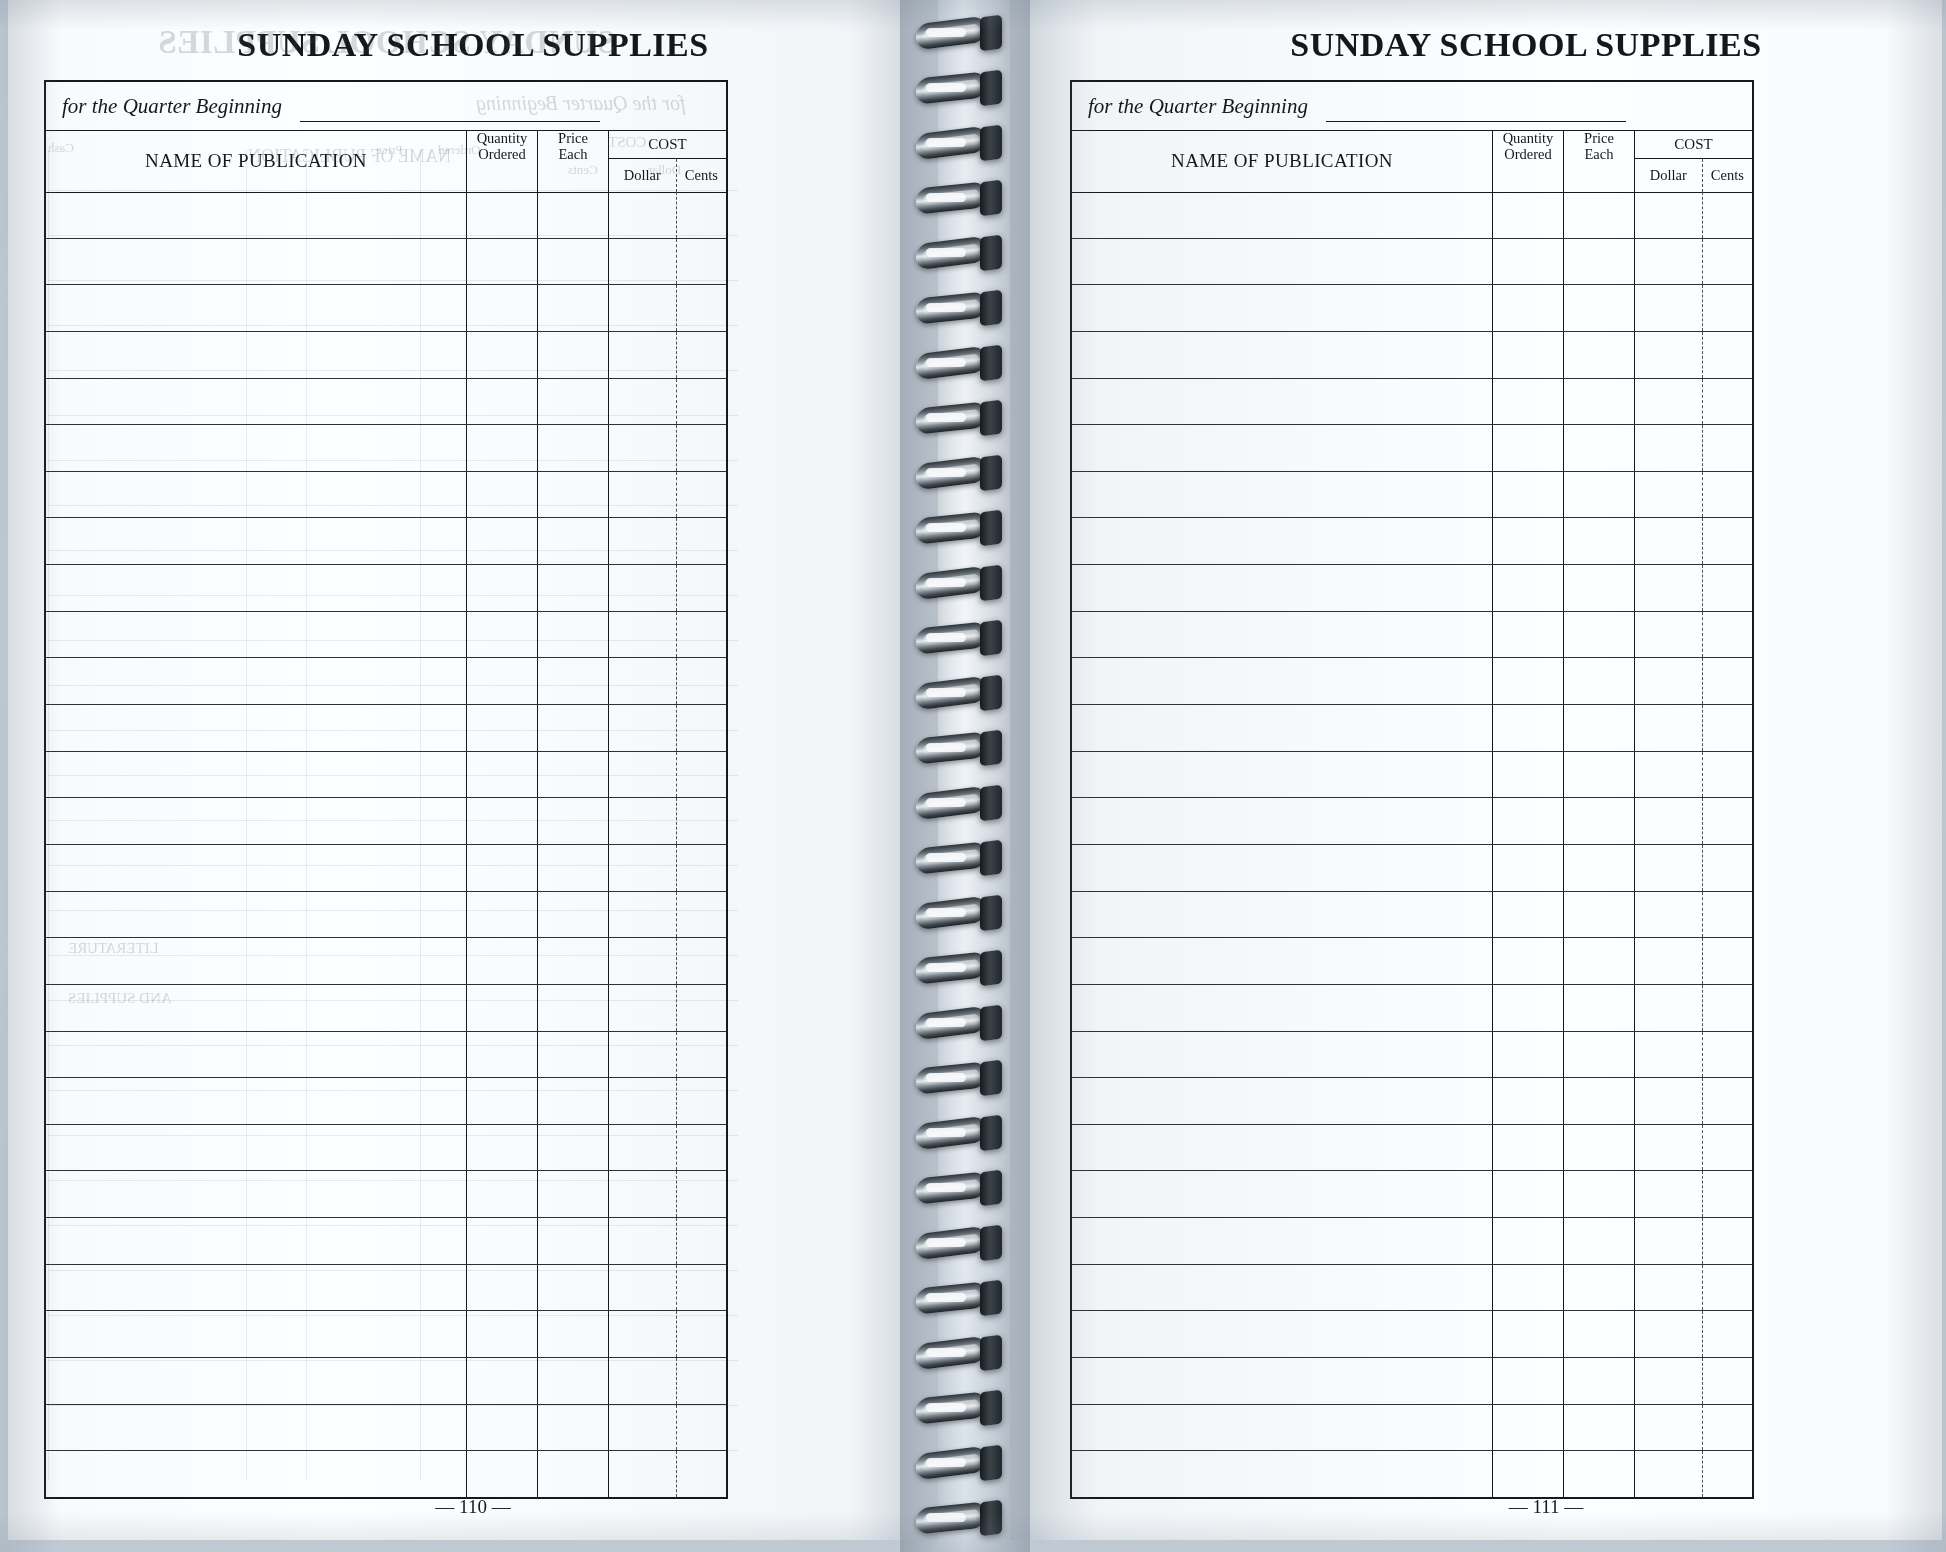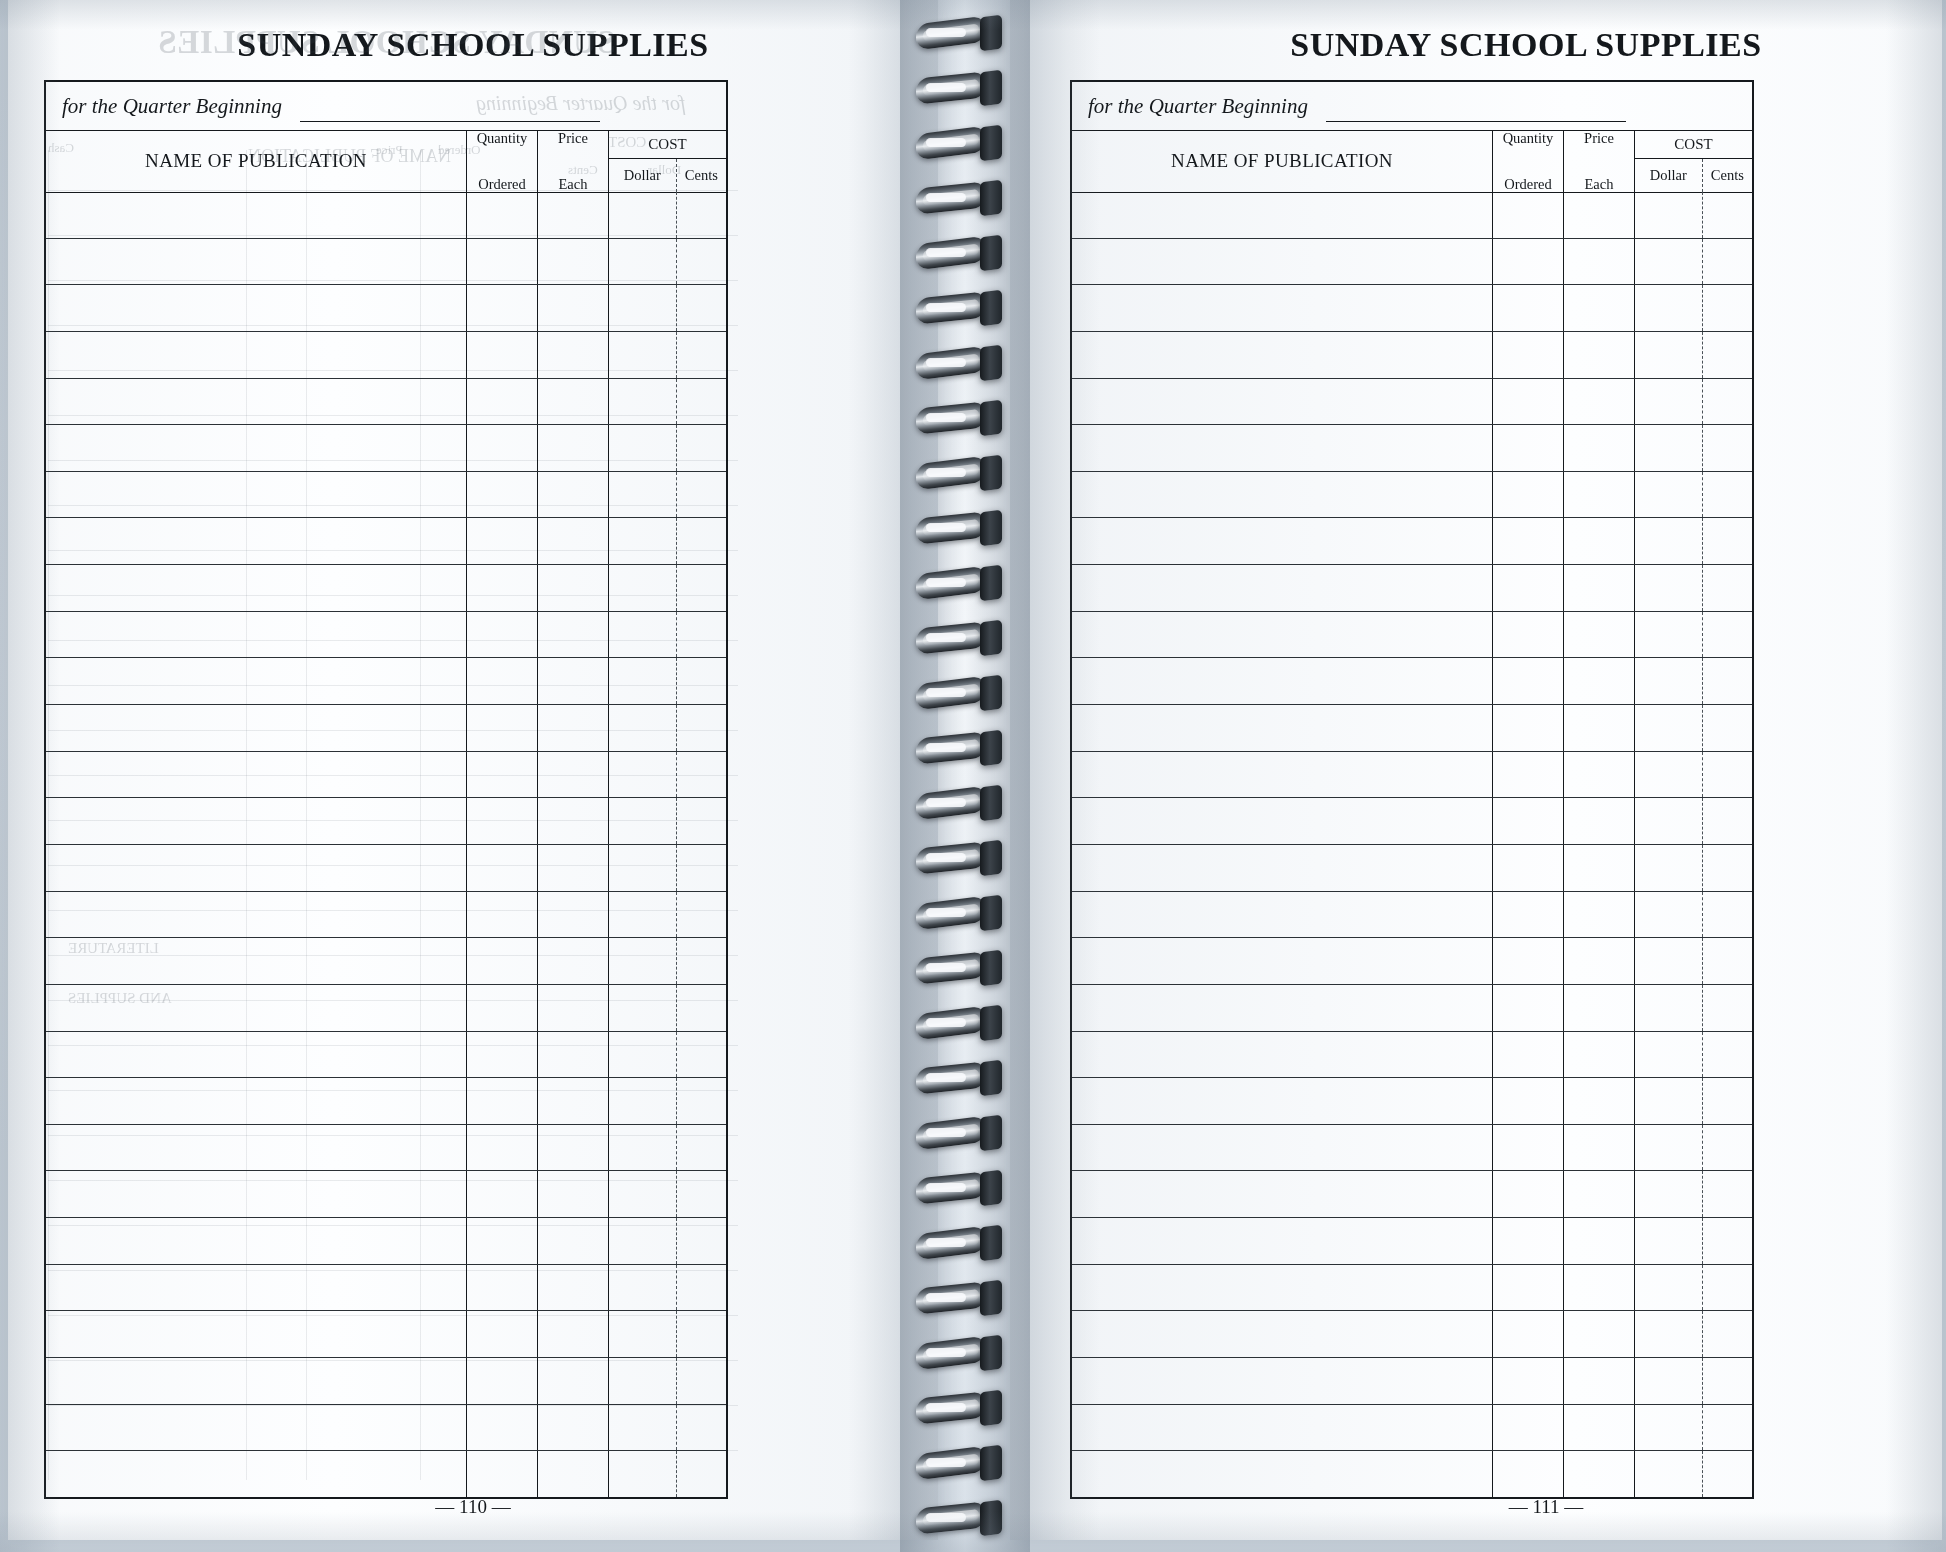--- a/index.html
+++ b/index.html
@@ -173,21 +173,21 @@
     font-size: 19px;
     letter-spacing: 0.4px;
     color: #14181c;
   }
   .h-qty, .h-price {
     width: 70px;
     border-right: 1.2px solid #15191d;
     display: flex;
     flex-direction: column;
     align-items: center;
-    justify-content: space-between;
+    justify-content: flex-start;
     font-size: 14.5px;
     line-height: 1.12;
     color: #14181c;
   }
   .h-cost {
     flex: 1;
     display: flex;
     flex-direction: column;
   }
   .h-cost-top {

